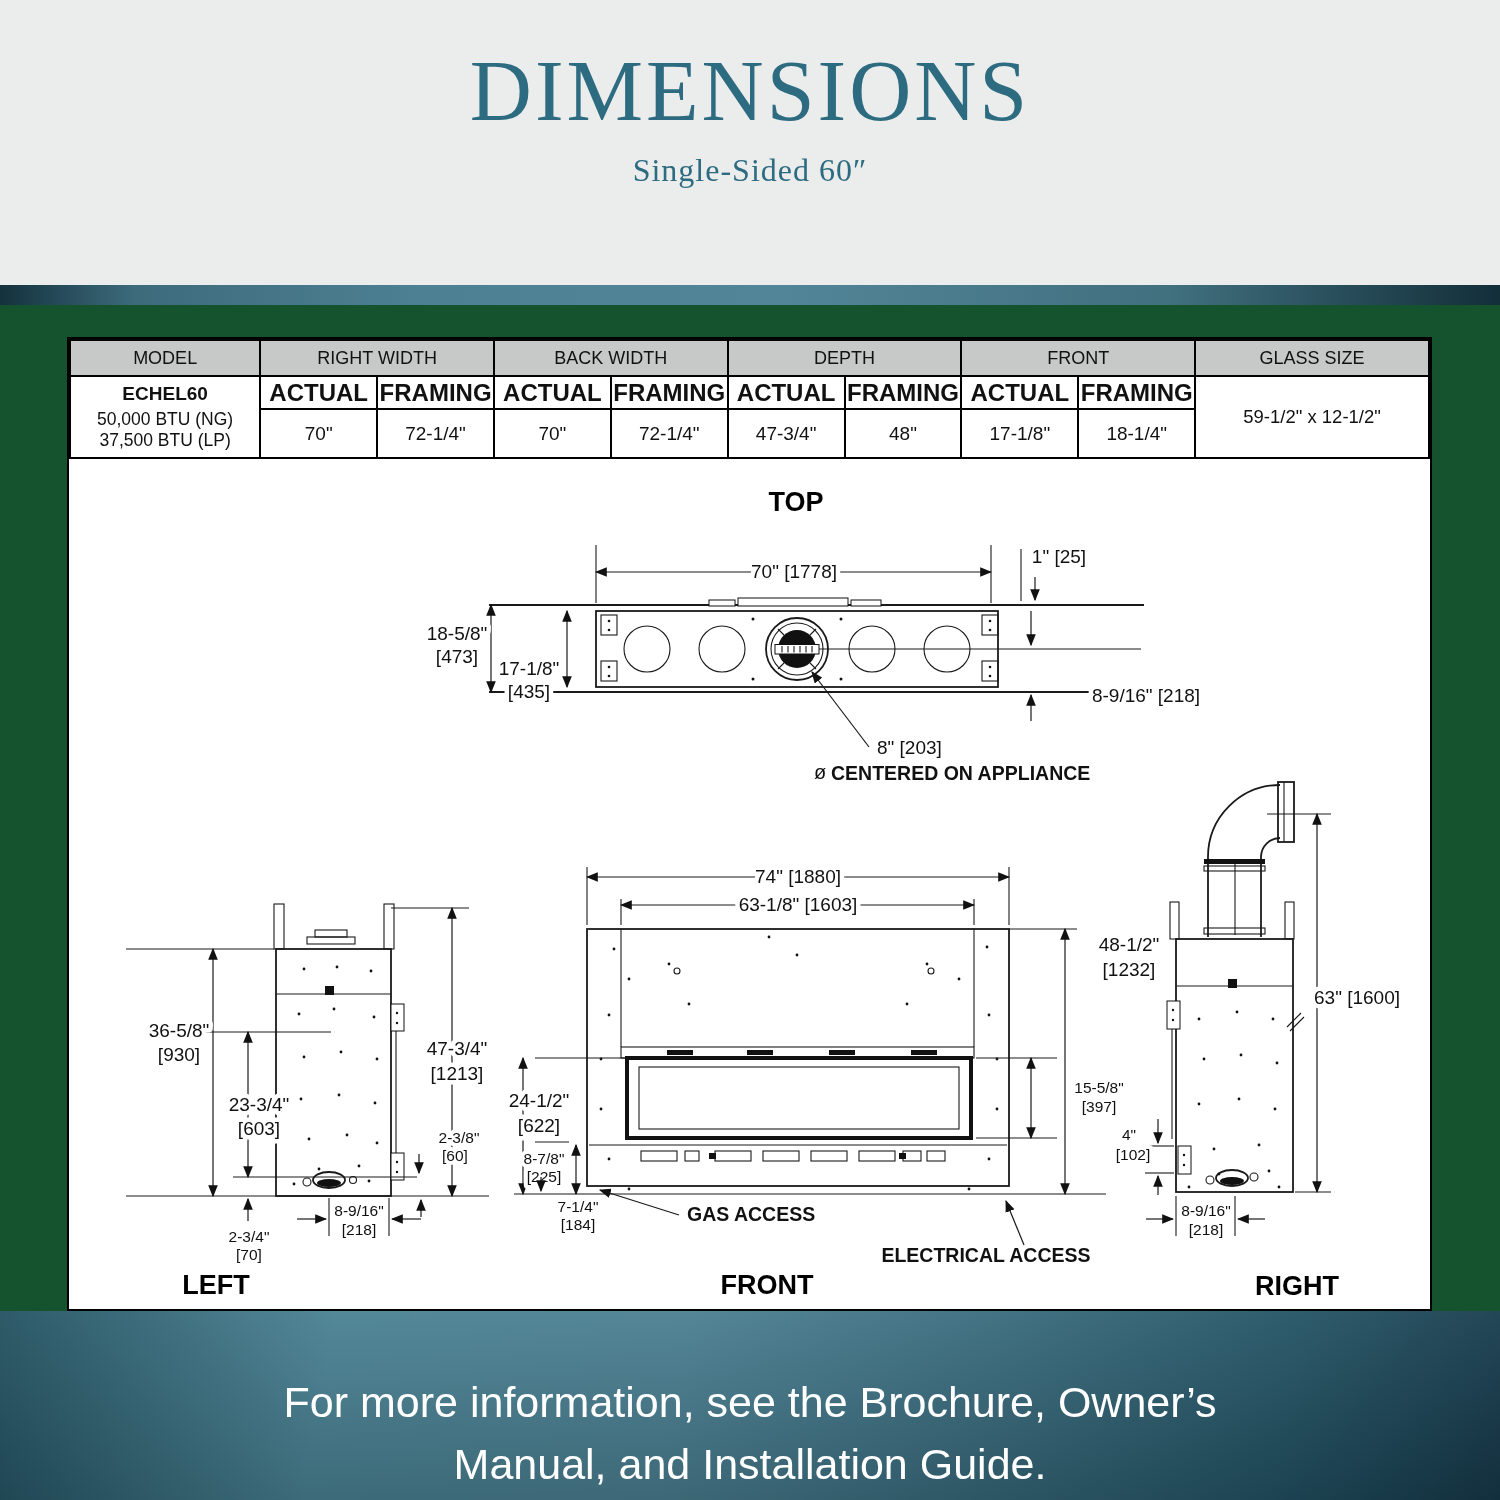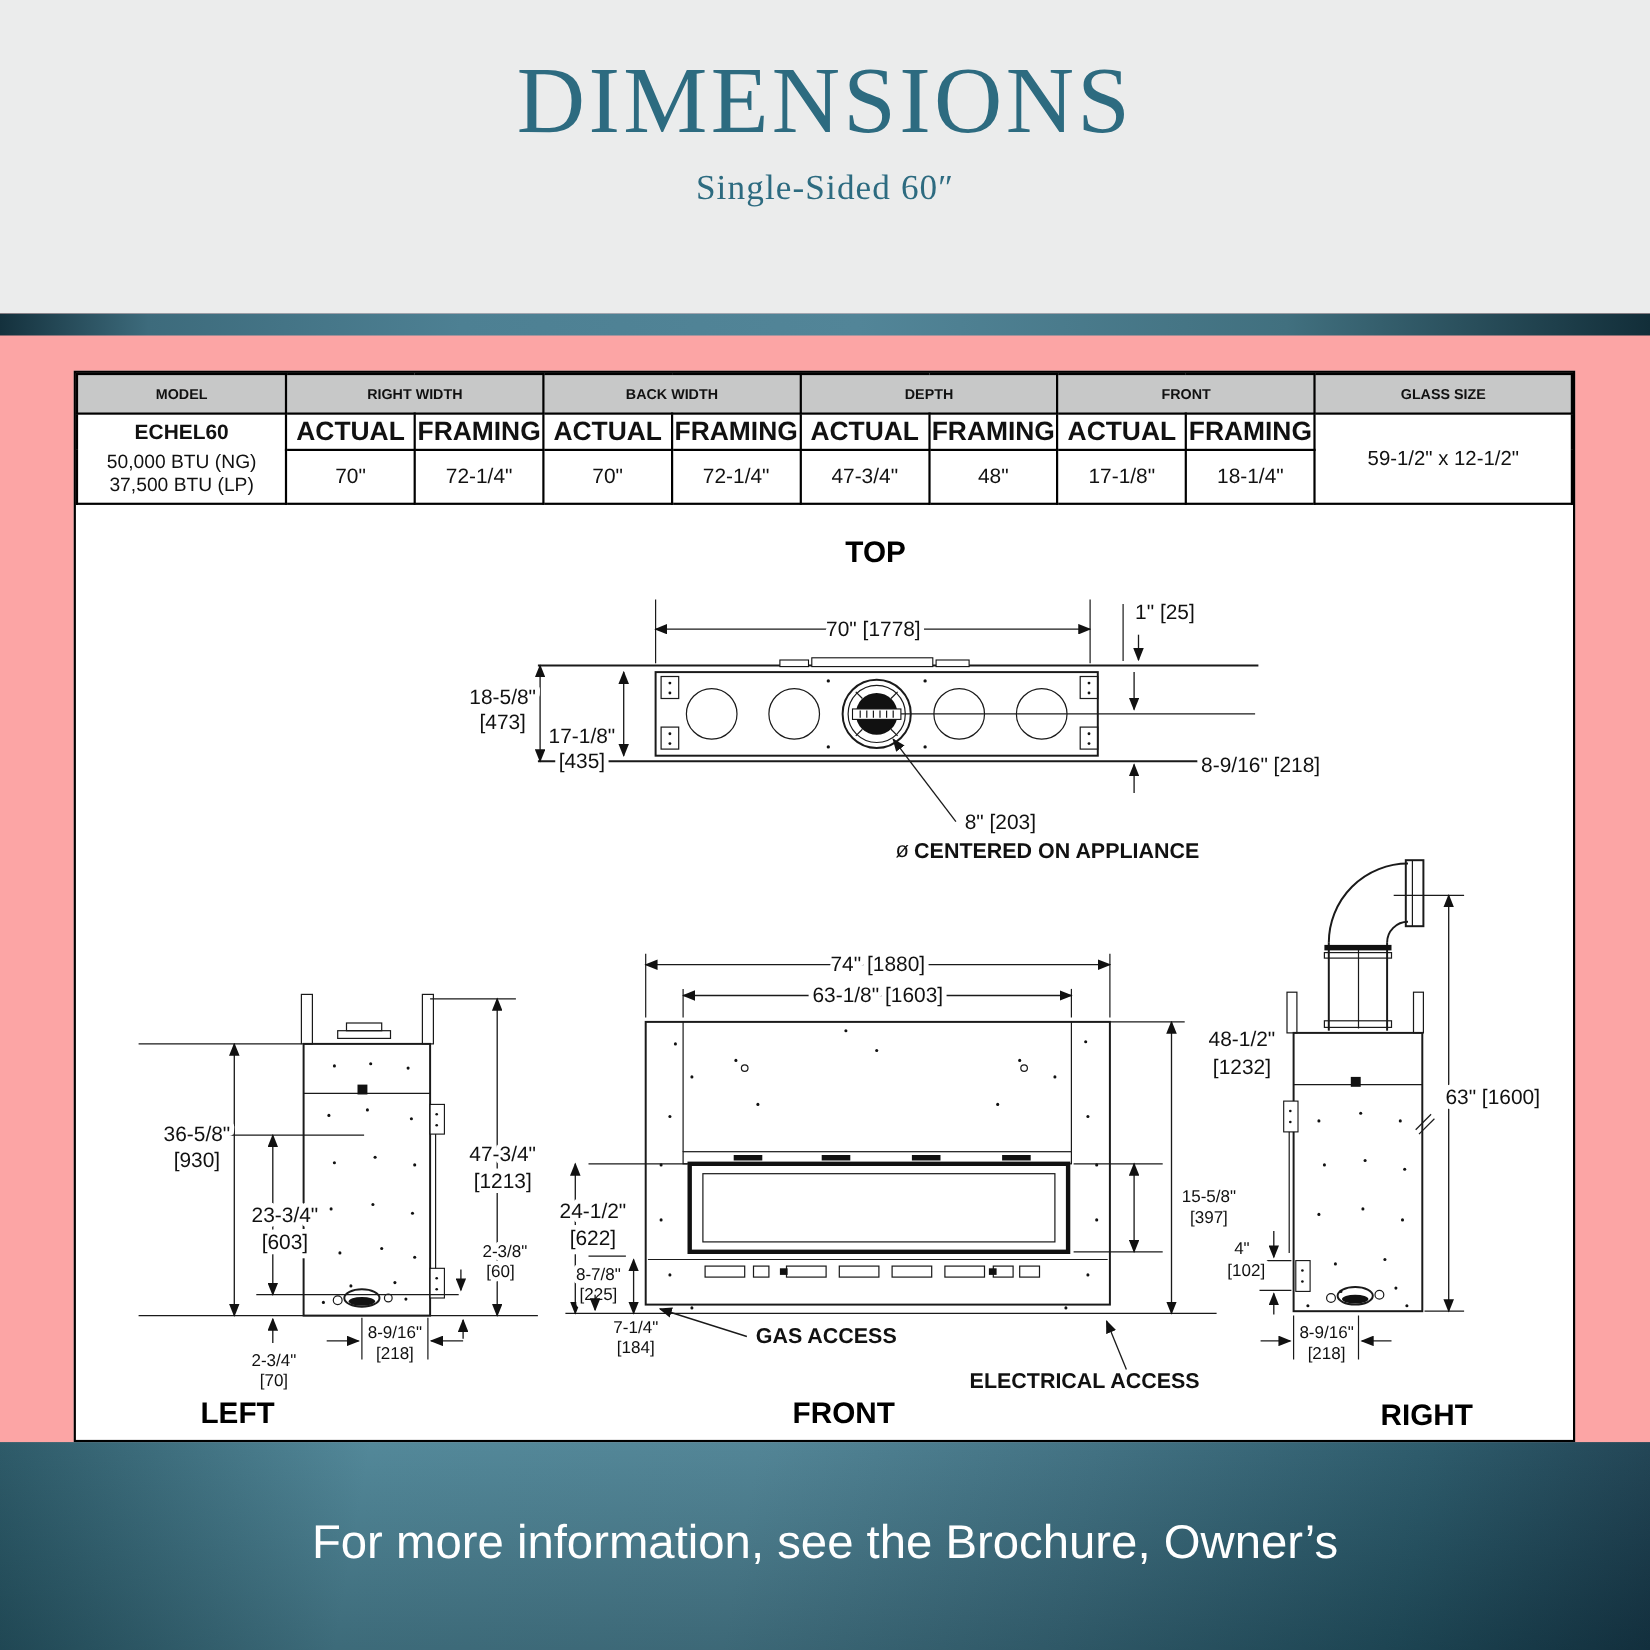--- a/index.html
+++ b/index.html
@@ -1,35 +1,35 @@
 <!DOCTYPE html>
 <html><head>
 <meta charset="utf-8">
 <style>
   html,body{margin:0;padding:0;background:#fff;width:1500px;height:1500px;overflow:hidden;
             font-family:"Liberation Sans",sans-serif;}
-  .page{position:relative;width:1500px;height:1500px;background:#fca5a5;}
+  .page{position:relative;width:1500px;height:1500px;background:#14532d;}
 
   
   .hdr{position:absolute;left:0;top:0;width:1500px;height:285px;background:#ebecec;text-align:center;}
   .hdr-title{margin:0;padding-top:48px;font-family:"Liberation Serif",serif;font-weight:400;
              font-size:86px;letter-spacing:3px;color:#2d6b80;line-height:1.0;}
   .hdr-sub{margin:0;padding-top:18px;font-family:"Liberation Serif",serif;font-weight:400;
            font-size:32px;letter-spacing:1px;color:#2d6b80;}
   .tealbar{position:absolute;left:0;top:285px;width:1500px;height:20px;
            background:linear-gradient(90deg,#14313d 0%,#3d6b7c 9%,#4d8093 28%,#528598 52%,#41707f 78%,#122e39 100%);}
 
   
   .box{position:absolute;left:67px;top:337px;width:1365px;height:974px;border:2px solid #000;
        background:#fff;box-sizing:border-box;}
 
   
   table.spec{width:100%;border-collapse:collapse;table-layout:fixed;}
   table.spec td{border:2px solid #000;text-align:center;vertical-align:middle;padding:0;color:#111;}
-  td.hd{background:#c7c8c8;font-weight:bold;font-size:13px;height:34px;}
+  td.hd{background:#c7c8c8;font-weight:normal;font-size:18px;height:34px;}
   td.sub{font-weight:bold;font-size:24px;height:31px;}
   td.val{font-size:19px;height:47px;}
   td.modelcell{font-size:17.5px;line-height:1.25;}
   .modelname{font-weight:bold;font-size:19px;padding-bottom:3px;}
   td.glasscell{font-size:18.5px;}
 
   
   .drawing{position:absolute;left:0;top:120px;width:1361px;height:849px;}
   .ln{stroke:#1a1a1a;stroke-width:1.8;fill:none;}
   .lt{stroke:#1a1a1a;stroke-width:1.1;fill:none;}
@@ -457,16 +457,17 @@
         <line class="de" x1="1196" y1="760" x2="1169" y2="760"></line>
         <text class="dls" x="1137" y="757">8-9/16"</text>
         <text class="dls" x="1137" y="776">[218]</text>
       </g>
     </svg>
   </div>
 
   <div class="ftr">
     <p>
       <span>For more information, see the Brochure, Owner’s</span><br>
+      <span>Manual, and Installation Guide.</span>
     </p>
   </div>
 
 </div>
 
 </body></html>

